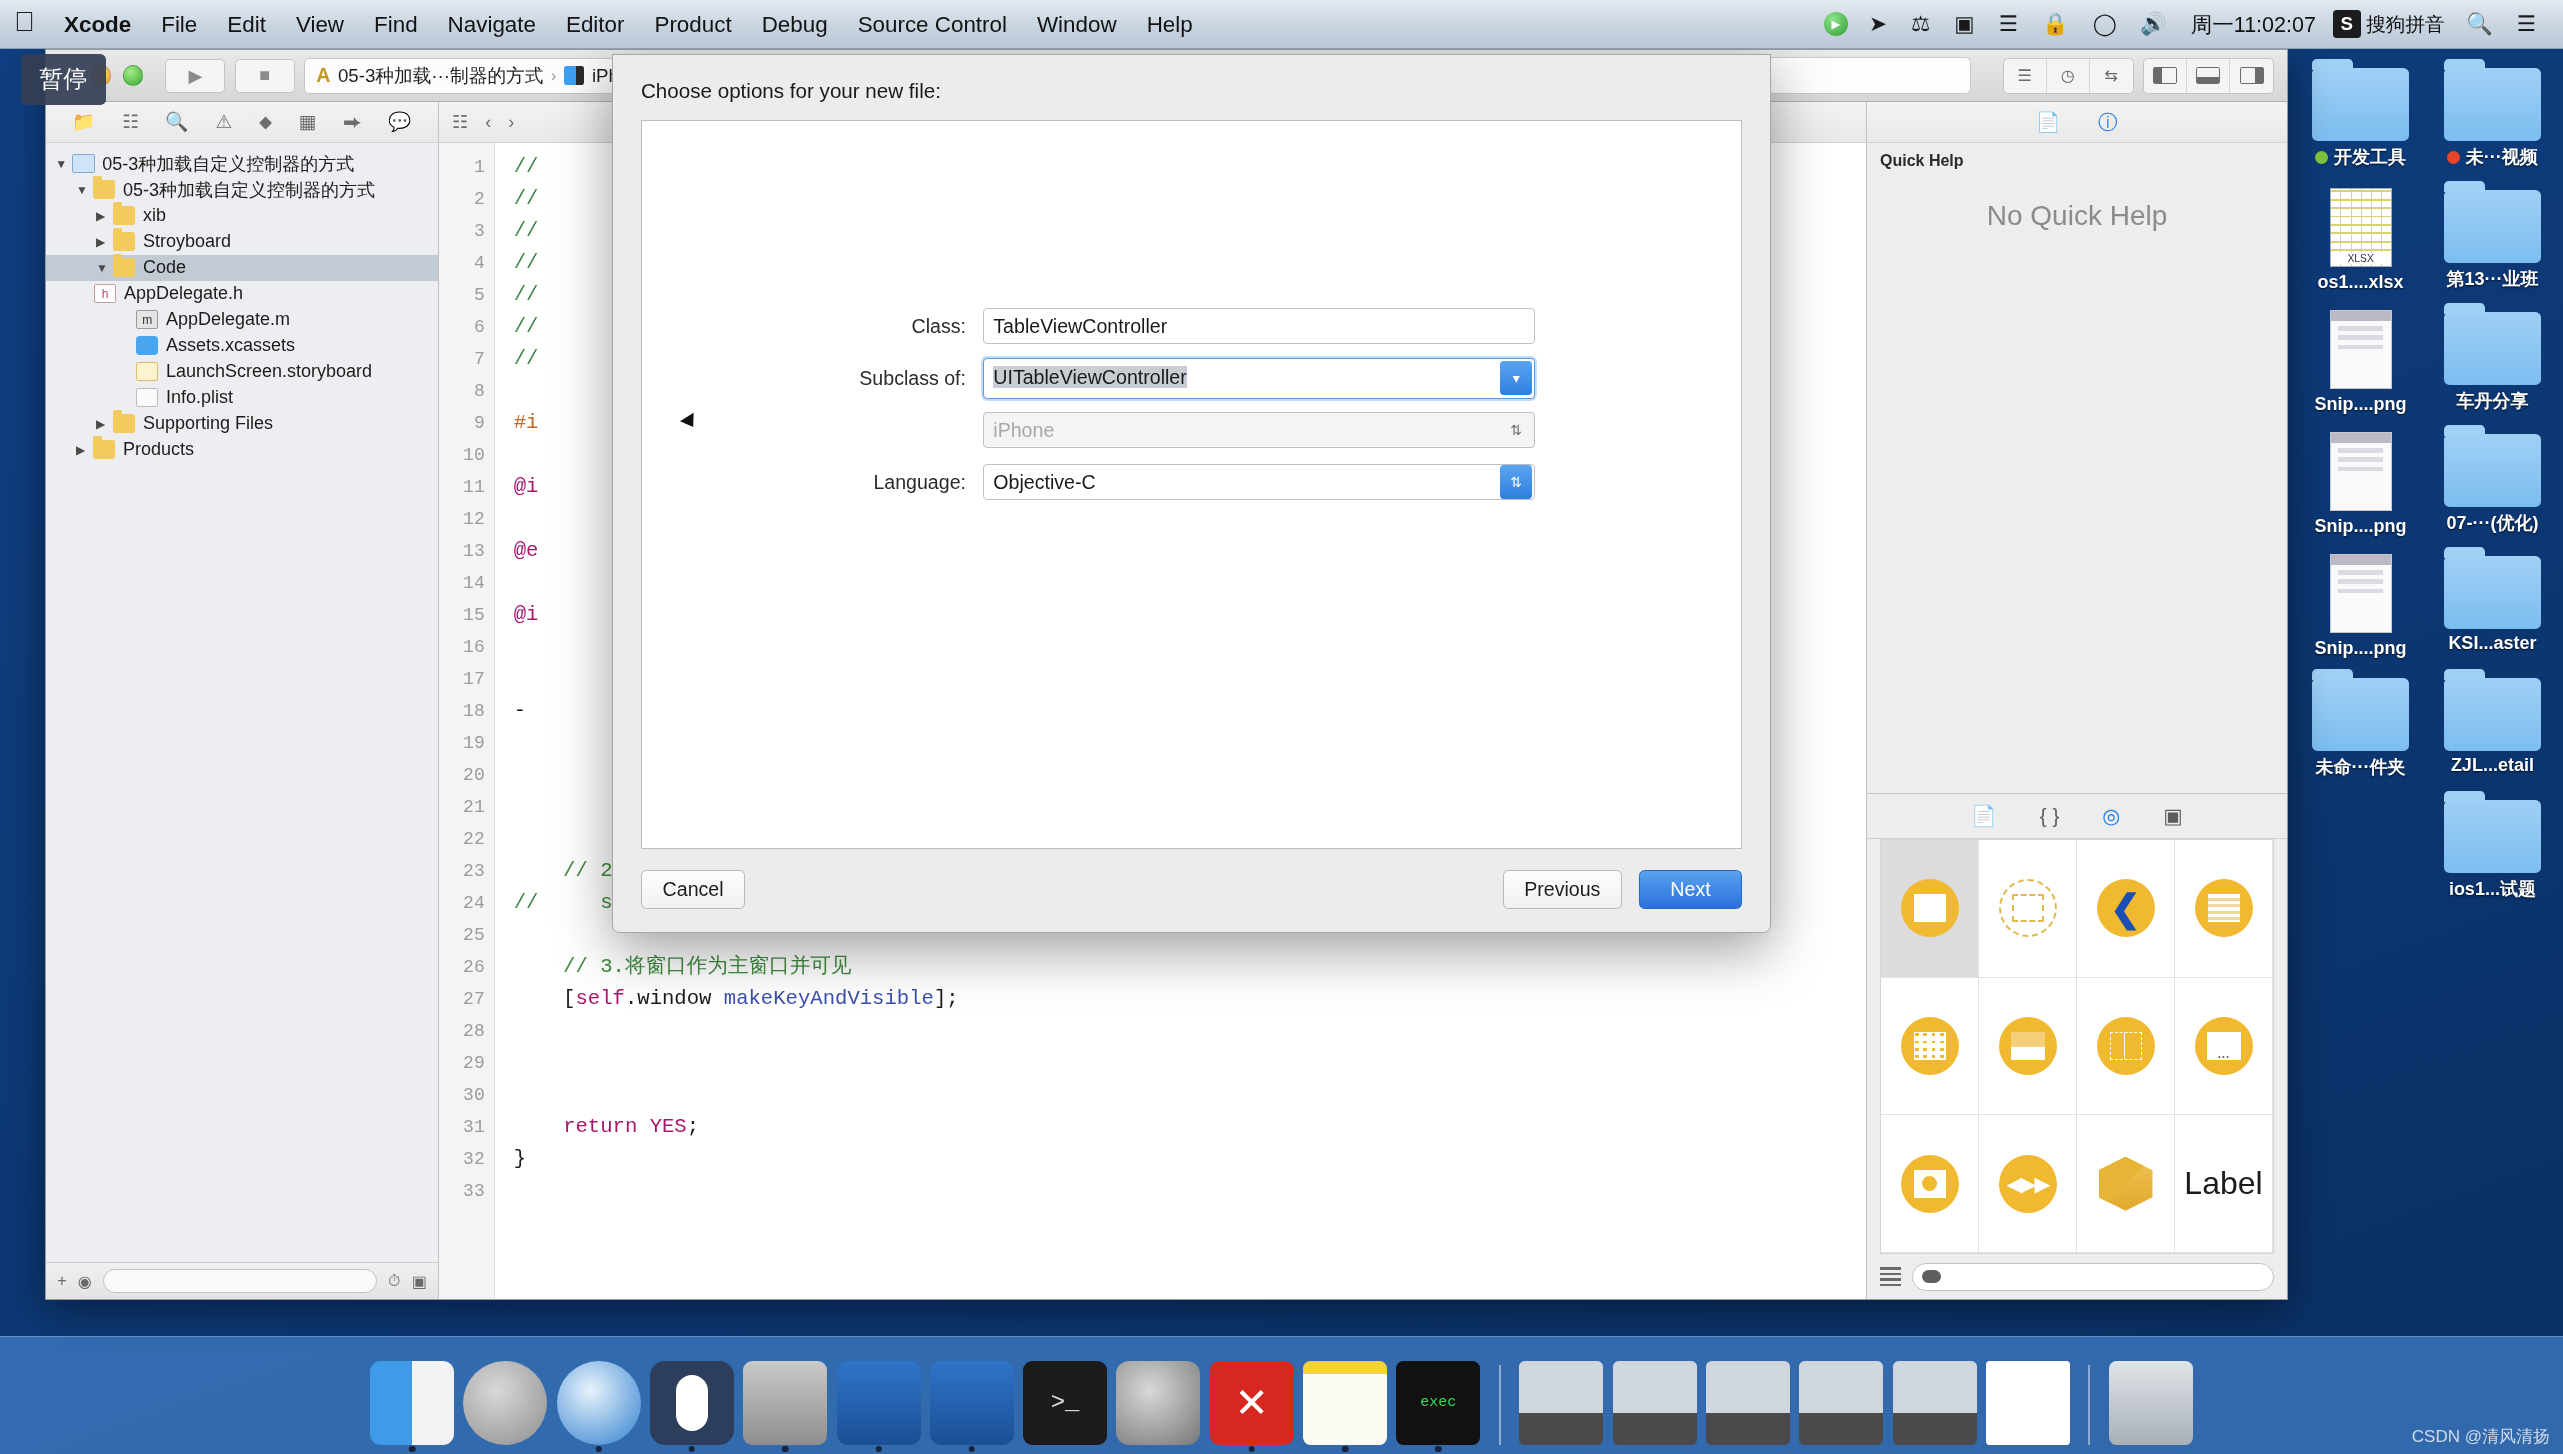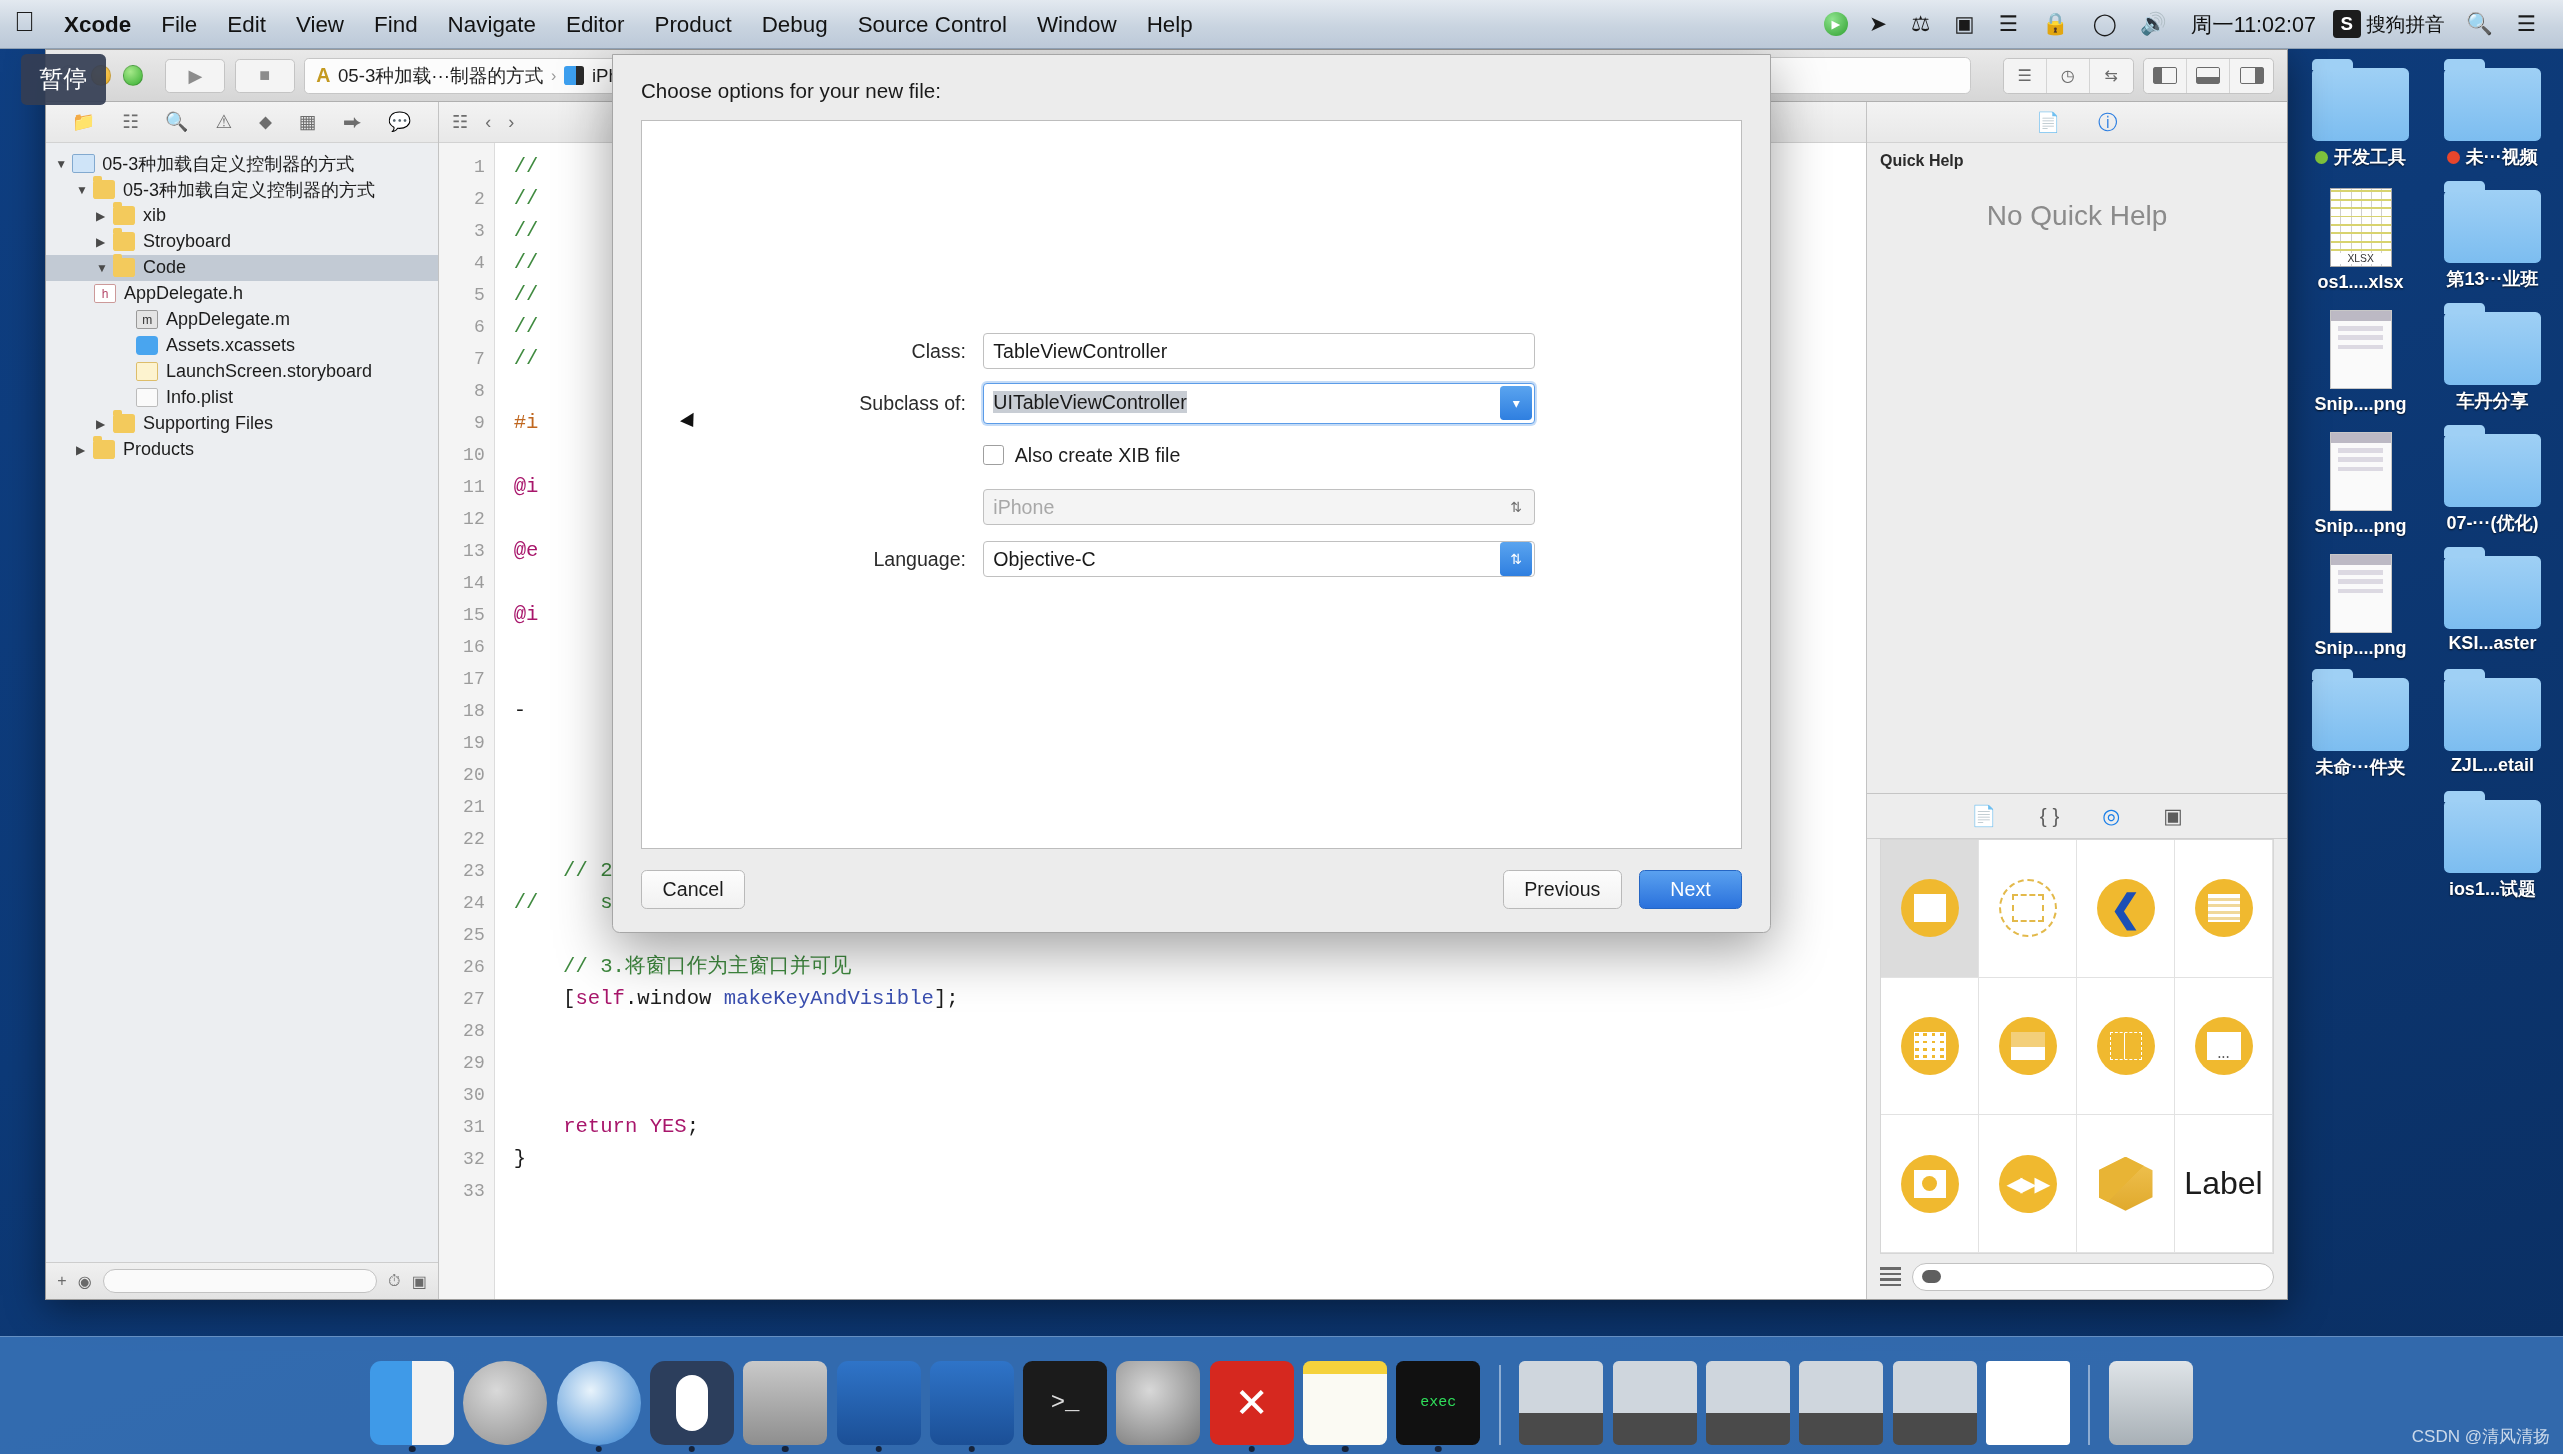--- a/index.html
+++ b/index.html
@@ -287,21 +287,21 @@
     background: #ececec; border: 0.9px solid #a6a6a6; border-radius: 0 0 7.5px 7.5px;
     box-shadow: 0 17px 56px rgba(0,0,0,.38);
     z-index: 70; display: flex; flex-direction: column; padding: 24px 28px 20.6px 28px;
   }
   #sheet-title { font-size: 20.6px; color: #1a1a1a; margin-bottom: 17px; }
   #sheet-panel {
     flex: 1; background: #fff; border: 0.9px solid #bdbdbd;
     position: relative; min-height: 0;
   }
   #form {
-    position: absolute; left: 0; right: 0; top: 204px;
+    position: absolute; left: 0; right: 0; top: 179px;
     display: flex; flex-direction: column; gap: 0;
   }
   .frow { display: flex; align-items: center; height: 52px; }
   .flabel { width: 341px; text-align: right; padding-right: 17px; font-size: 19.6px; color: #2b2b2b; }
   .fctl { width: 552px; position: relative; }
   .tinput {
     width: 100%; height: 36px; background: #fff; border: 0.9px solid #c0c0c0; border-radius: 4px;
     font-size: 19.6px; color: #1a1a1a; padding: 0 9.3px; line-height: 34px;
   }
   .tinput.focused {
@@ -773,29 +773,20 @@
       </div>
 
       <div class="frow">
         <div class="flabel">Subclass of:</div>
         <div class="fctl">
           <div class="tinput focused"><span class="sel-text">UITableViewController</span></div>
           <div class="popbtn">▾</div>
         </div>
       </div>
 
-      <div class="frow">
-        <div class="flabel"></div>
-        <div class="fctl">
-          <div class="checkrow">
-            <span class="cbox"></span>
-            <span class="ctext">Also create XIB file</span>
-          </div>
-        </div>
-      </div>
 
       <div class="frow">
         <div class="flabel"></div>
         <div class="fctl">
           <div class="tinput placeholder">iPhone</div>
           <div class="popbtn plain stepper">⇅</div>
         </div>
       </div>
 
       <div class="frow">

